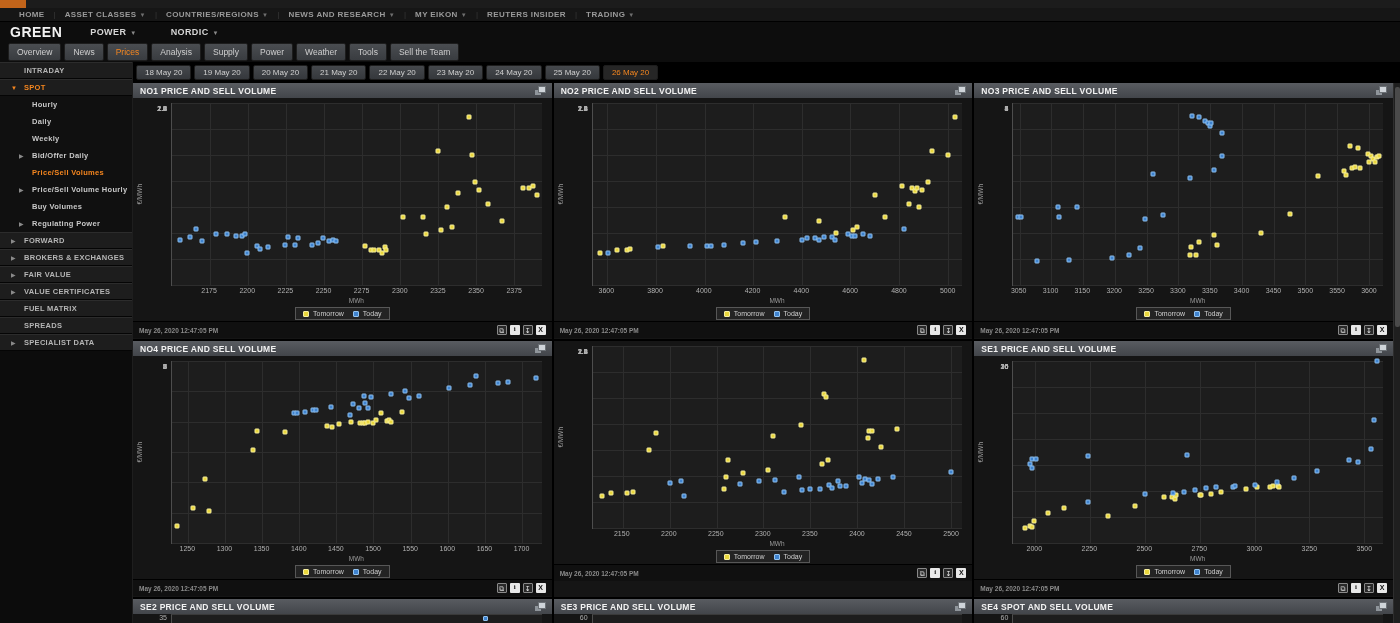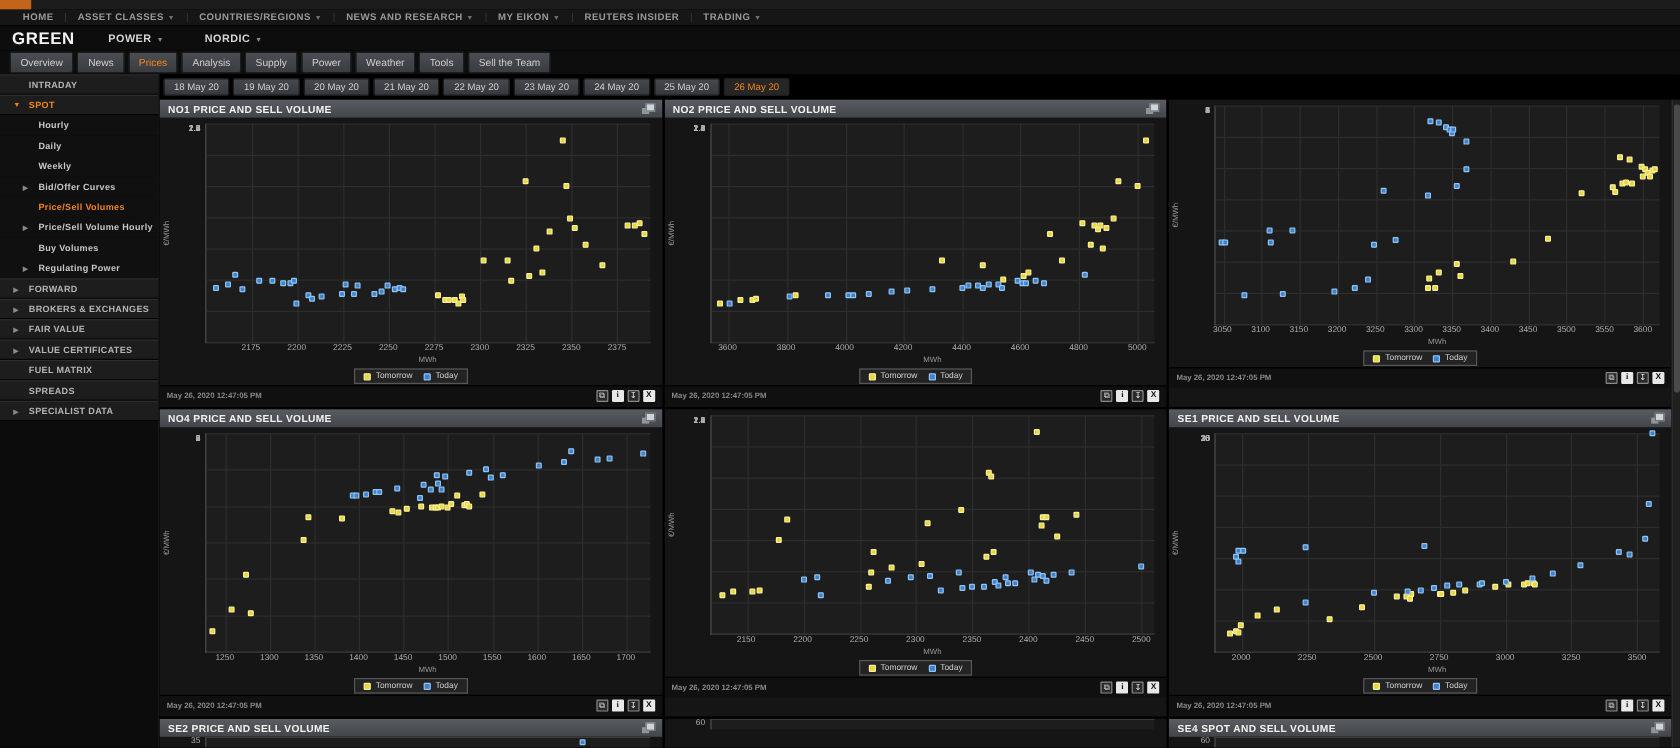--- a/index.html
+++ b/index.html
@@ -144,21 +144,21 @@
       <span class="side-label">Hourly</span>
     </div>
     <div class="side-item sub">
       <span class="side-label">Daily</span>
     </div>
     <div class="side-item sub">
       <span class="side-label">Weekly</span>
     </div>
     <div class="side-item sub">
       <span class="arrow">▶</span>
-      <span class="side-label">Bid/Offer Curves</span>
+      <span class="side-label">Bid/Offer Daily</span>
     </div>
     <div class="side-item sub selected">
       <span class="side-label">Price/Sell Volumes</span>
     </div>
     <div class="side-item sub">
       <span class="arrow">▶</span>
       <span class="side-label">Price/Sell Volume Hourly</span>
     </div>
     <div class="side-item sub">
       <span class="side-label">Buy Volumes</span>
@@ -447,20 +447,24 @@
           <span class="ficon f-info">i</span>
           <span class="ficon f-download">↧</span>
           <span class="ficon f-excel">X</span>
         </div>
       </div>
     </div>
 
   </div>
 
   <div class="chart-panel">
+    <div class="chart-titlebar">
+      <span class="chart-title-text">NO3 PRICE AND SELL VOLUME</span>
+      <span class="popout"></span>
+    </div>
     <div class="chart-full">
       <div class="chart-body">
         <div class="ylabel-col">
               <span>€/MWh</span>
             </div>
         <div class="ytick-col">
               <span class="ytick" style="top: 5px;">1</span>
               <span class="ytick" style="top: 5px;">2</span>
               <span class="ytick" style="top: 5px;">3</span>
               <span class="ytick" style="top: 5px;">4</span>
@@ -945,20 +949,24 @@
 
     <div class="chart-strip">
       <span class="strip-tick">35</span>
       <div class="strip-plot">
             <span class="strip-pt" style="left: 84%;"></span>
           </div>
     </div>
   </div>
 
   <div class="chart-panel">
+    <div class="chart-titlebar">
+      <span class="chart-title-text">SE3 PRICE AND SELL VOLUME</span>
+      <span class="popout"></span>
+    </div>
 
     <div class="chart-strip">
       <span class="strip-tick">60</span>
       <div class="strip-plot"></div>
     </div>
   </div>
 
   <div class="chart-panel">
     <div class="chart-titlebar">
       <span class="chart-title-text">SE4 SPOT AND SELL VOLUME</span>

